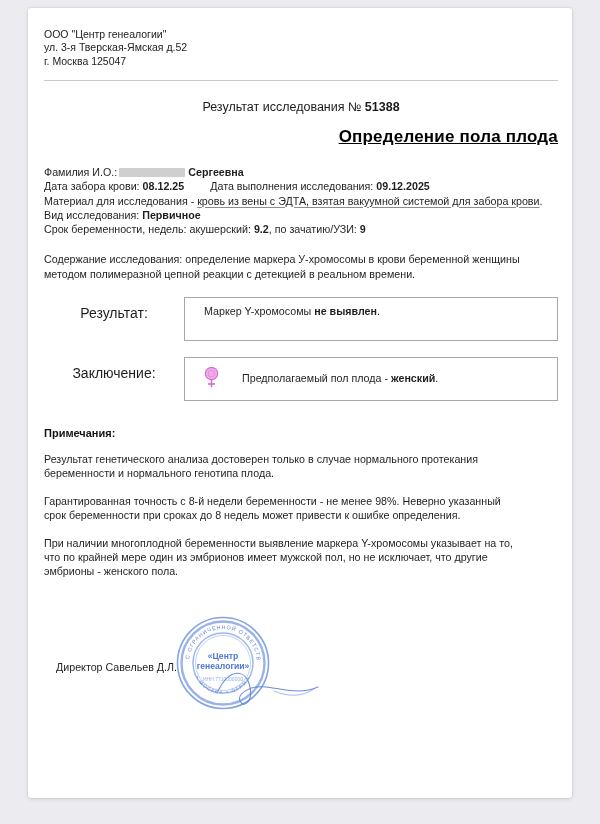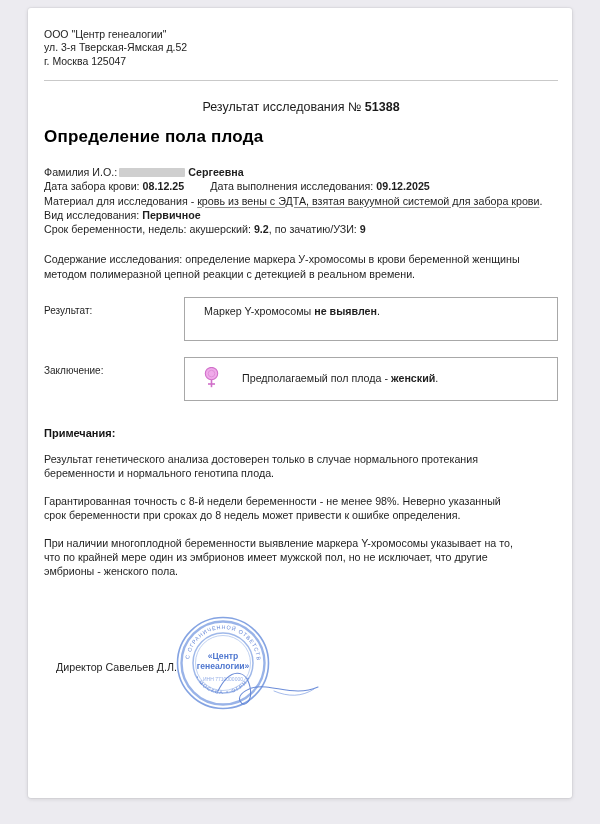--- a/index.html
+++ b/index.html
@@ -50,26 +50,27 @@
   
   .doc-subtitle {
     text-align: center;
     font-size: 12.5px;
     color: #1a1a1a;
     margin-top: 19px;
   }
   .doc-subtitle b { font-weight: bold; }
 
   .doc-title {
-    text-align: left;
+    text-align: right;
     font-size: 17px;
     font-weight: bold;
     color: #000;
     margin-top: 13px;
     letter-spacing: 0.2px;
+    text-decoration: underline;
   }
 
   
   .meta {
     margin-top: 18px;
     font-size: 10.7px;
     color: #1f1f1f;
     line-height: 14.2px;
   }
   .meta .row { white-space: nowrap; }
@@ -102,23 +103,24 @@
 
   
   .boxrow {
     display: flex;
     align-items: flex-start;
     margin-top: 16px;
   }
   .boxrow .label {
     width: 140px;
     flex: 0 0 140px;
-    font-size: 10px;
+    font-size: 14px;
     color: #1f1f1f;
     padding-top: 8px;
+    text-align: center;
   }
   .boxrow .box {
     flex: 1 1 auto;
     border: 1px solid #a8a8a8;
     min-height: 44px;
     box-sizing: border-box;
     padding: 7px 19px;
     font-size: 10.7px;
     color: #1f1f1f;
     background: #fff;

